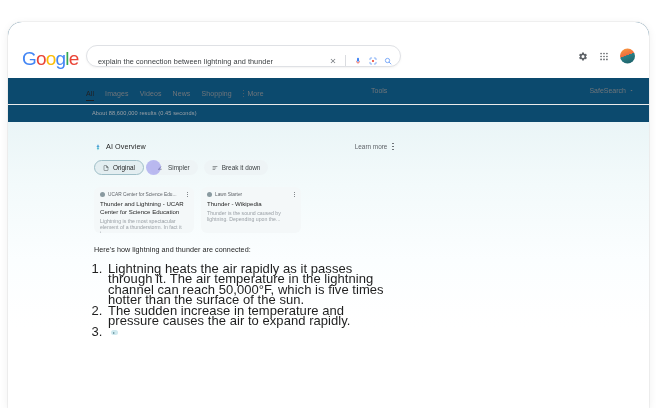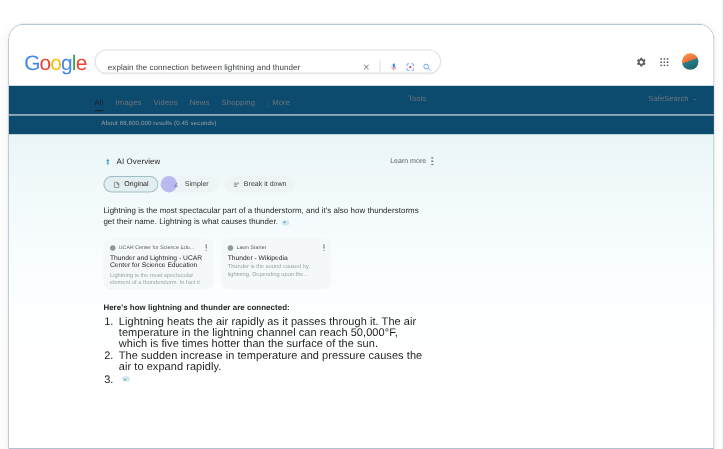--- a/index.html
+++ b/index.html
@@ -167,21 +167,21 @@
     pointer-events: none;
   }
 
   
   .para {
     width: 292px;
     font-size: 7.2px; line-height: 10.2px;
     color: #1f1f1f; letter-spacing: 0.05px;
     margin-bottom: 10px;
   }
-  .para.bold { font-weight: 700; margin-bottom: 2px; }
+  .para.bold { font-weight: 400; margin-bottom: 9px; }
   .cite {
     display: inline-block;
     width: 7px; height: 5px; border-radius: 3px;
     background: #cfe9ef;
     vertical-align: middle;
     margin-left: 3px;
     position: relative;
   }
   .cite::after{
     content:""; position:absolute; left:2.4px; top:1.7px;
@@ -218,21 +218,21 @@
   }
   .card-snip {
     font-size: 5.2px; line-height: 6.4px; color: #9aa0a6;
   }
 
   
   ol.ai-list {
     width: 292px;
     margin: 0 0 10px 0;
     padding-left: 12px;
-    font-size: 10px; line-height: 10.2px;
+    font-size: 13px; line-height: 10.2px;
     color: #1f1f1f; letter-spacing: 0.05px;
   }
   ol.ai-list li { margin-bottom: 1px; padding-left: 2px; }
 </style>
 </head>
 <body>
 
 <div class="screen">
   <div class="frame">
 
@@ -350,21 +350,20 @@
             <svg width="6" height="6" viewBox="0 0 24 24">
                 <g stroke="#3c4043" stroke-width="2" stroke-linecap="round">
                   <path d="M4 6h16M4 12h11M4 18h7"></path>
                 </g>
               </svg>
             <span>Break it down</span>
           </div>
           <div class="cursor-dot"></div>
         </div>
 
-        <div class="para"><span>Lightning is the most spectacular part of a thunderstorm, and it's also how thunderstorms get their name. Lightning is what causes thunder.</span><span class="cite"></span></div>
 
         <div class="cards">
           <div class="card">
             <div class="card-top">
               <span class="favicon"></span>
               <span class="card-src">UCAR Center for Science Edu...</span>
               <span class="card-kebab">
                   <i></i>
                   <i></i>
                   <i></i>

